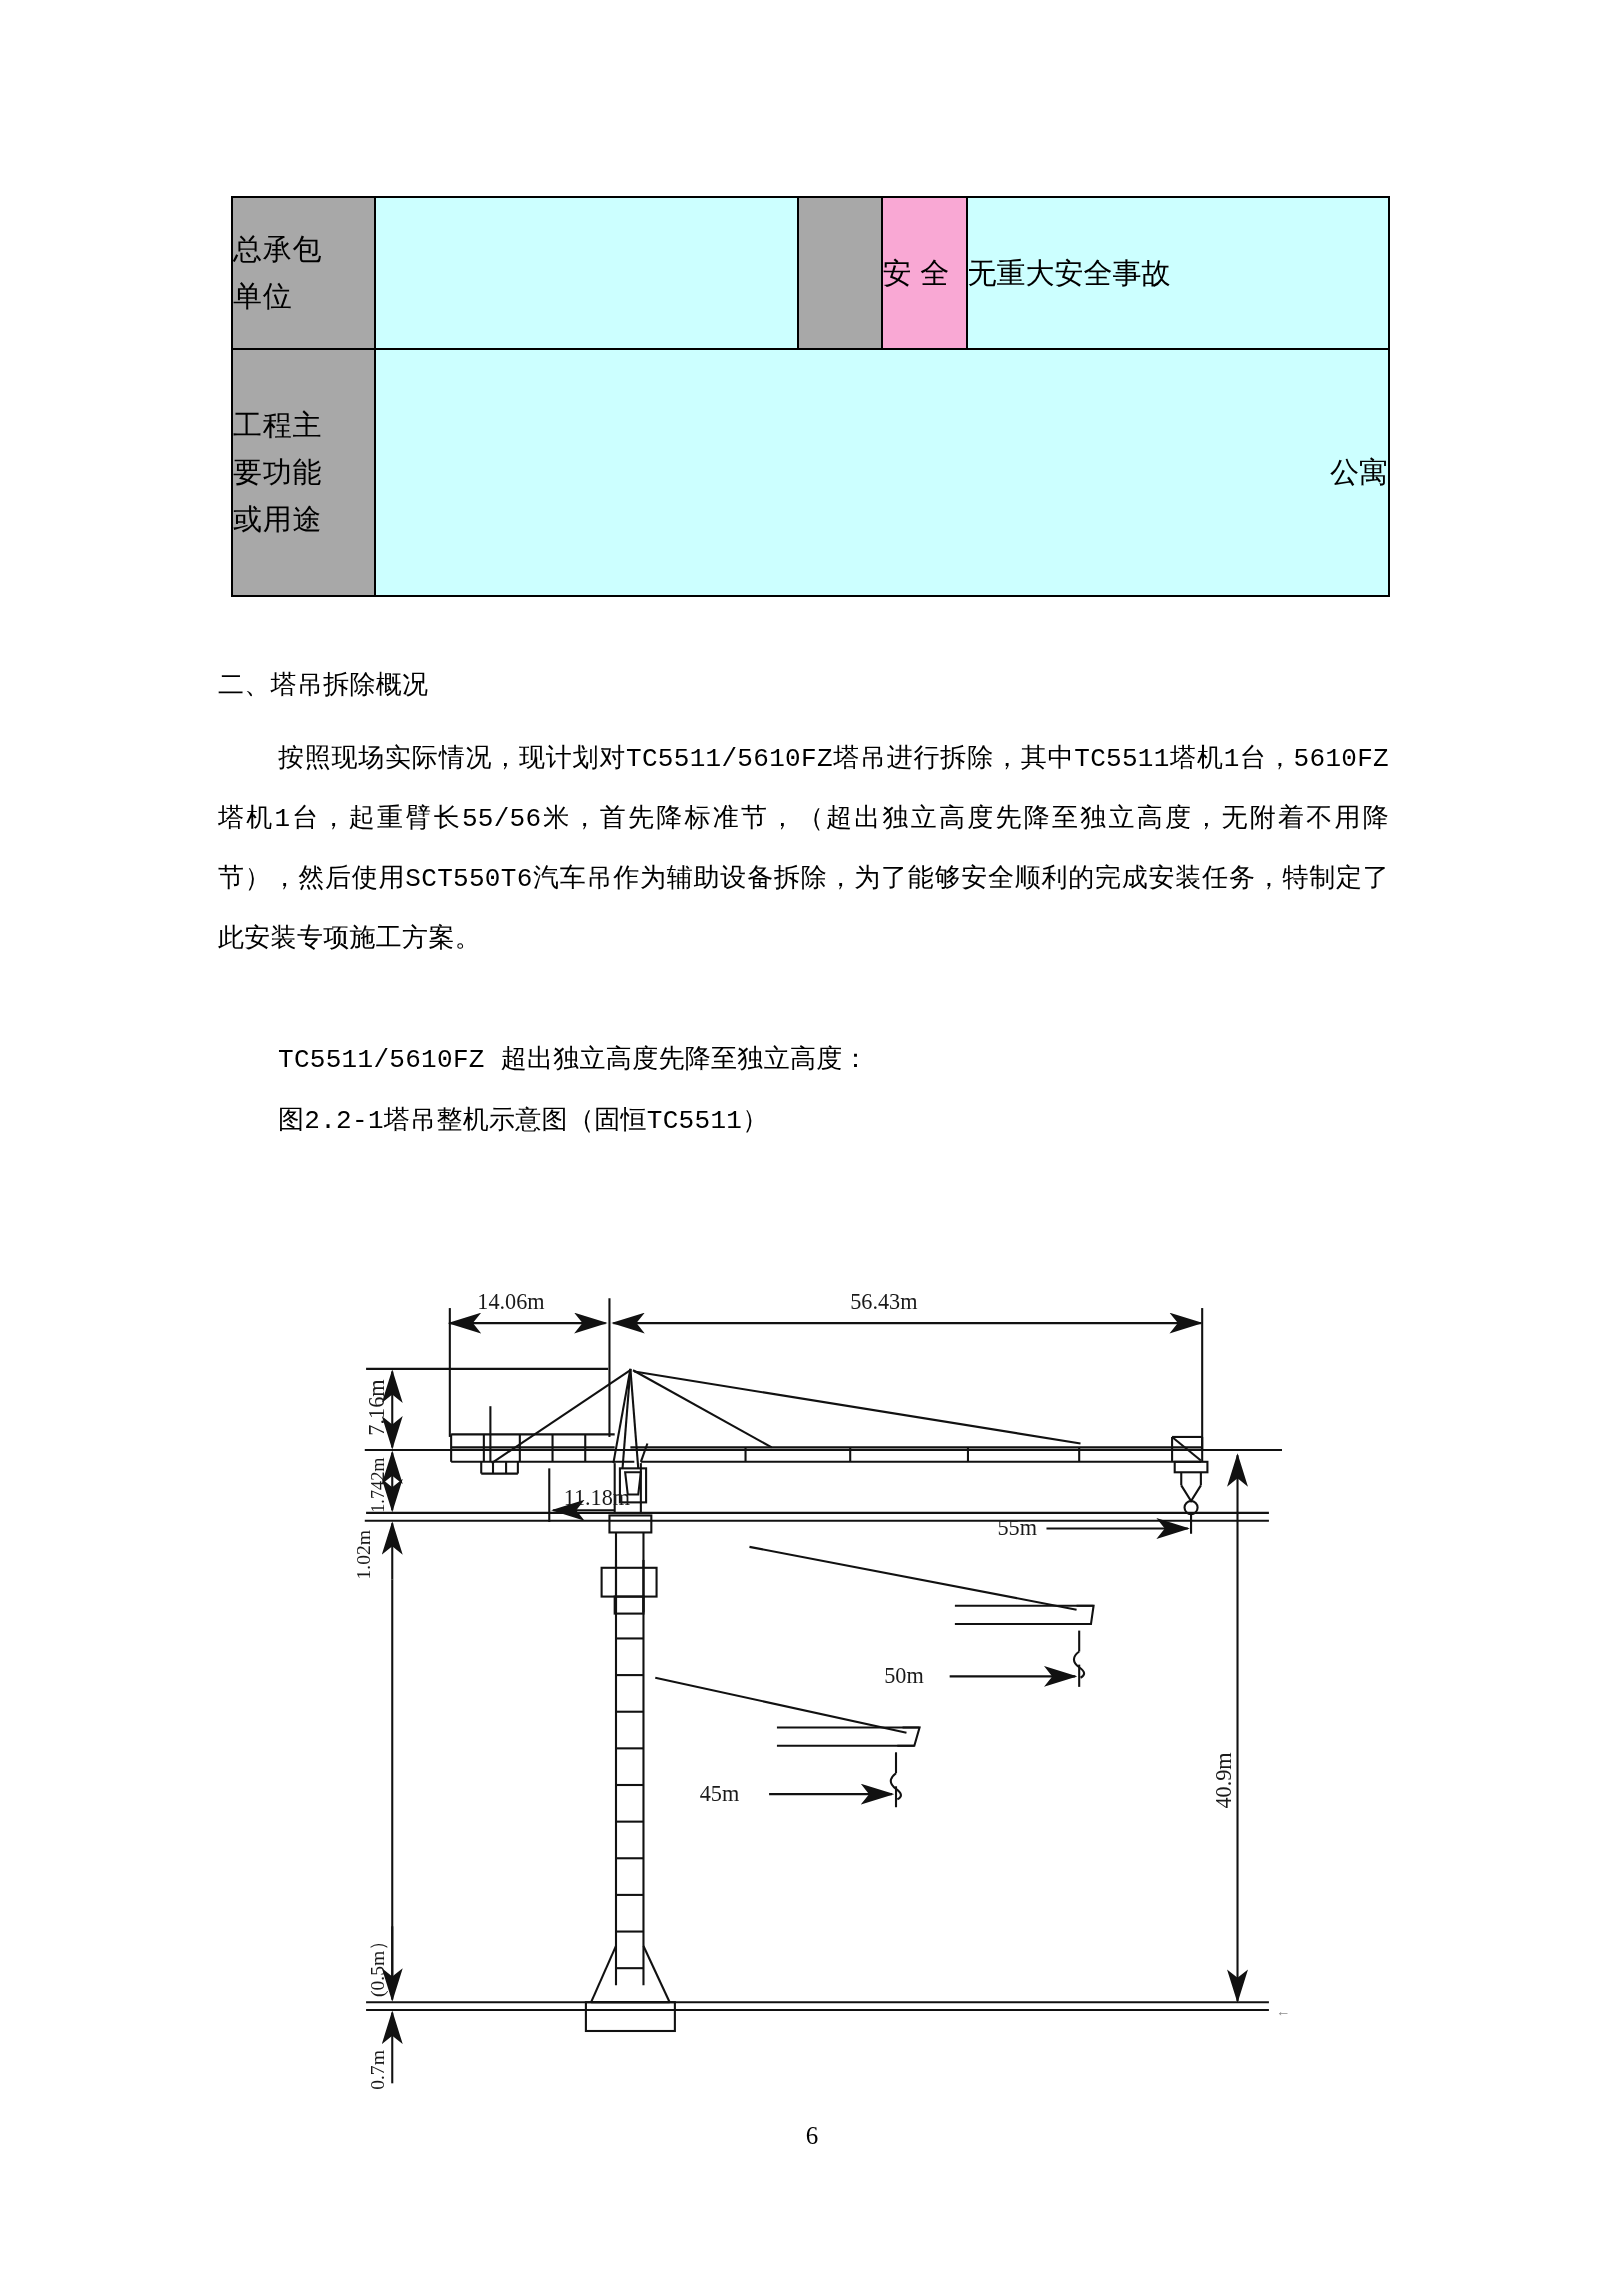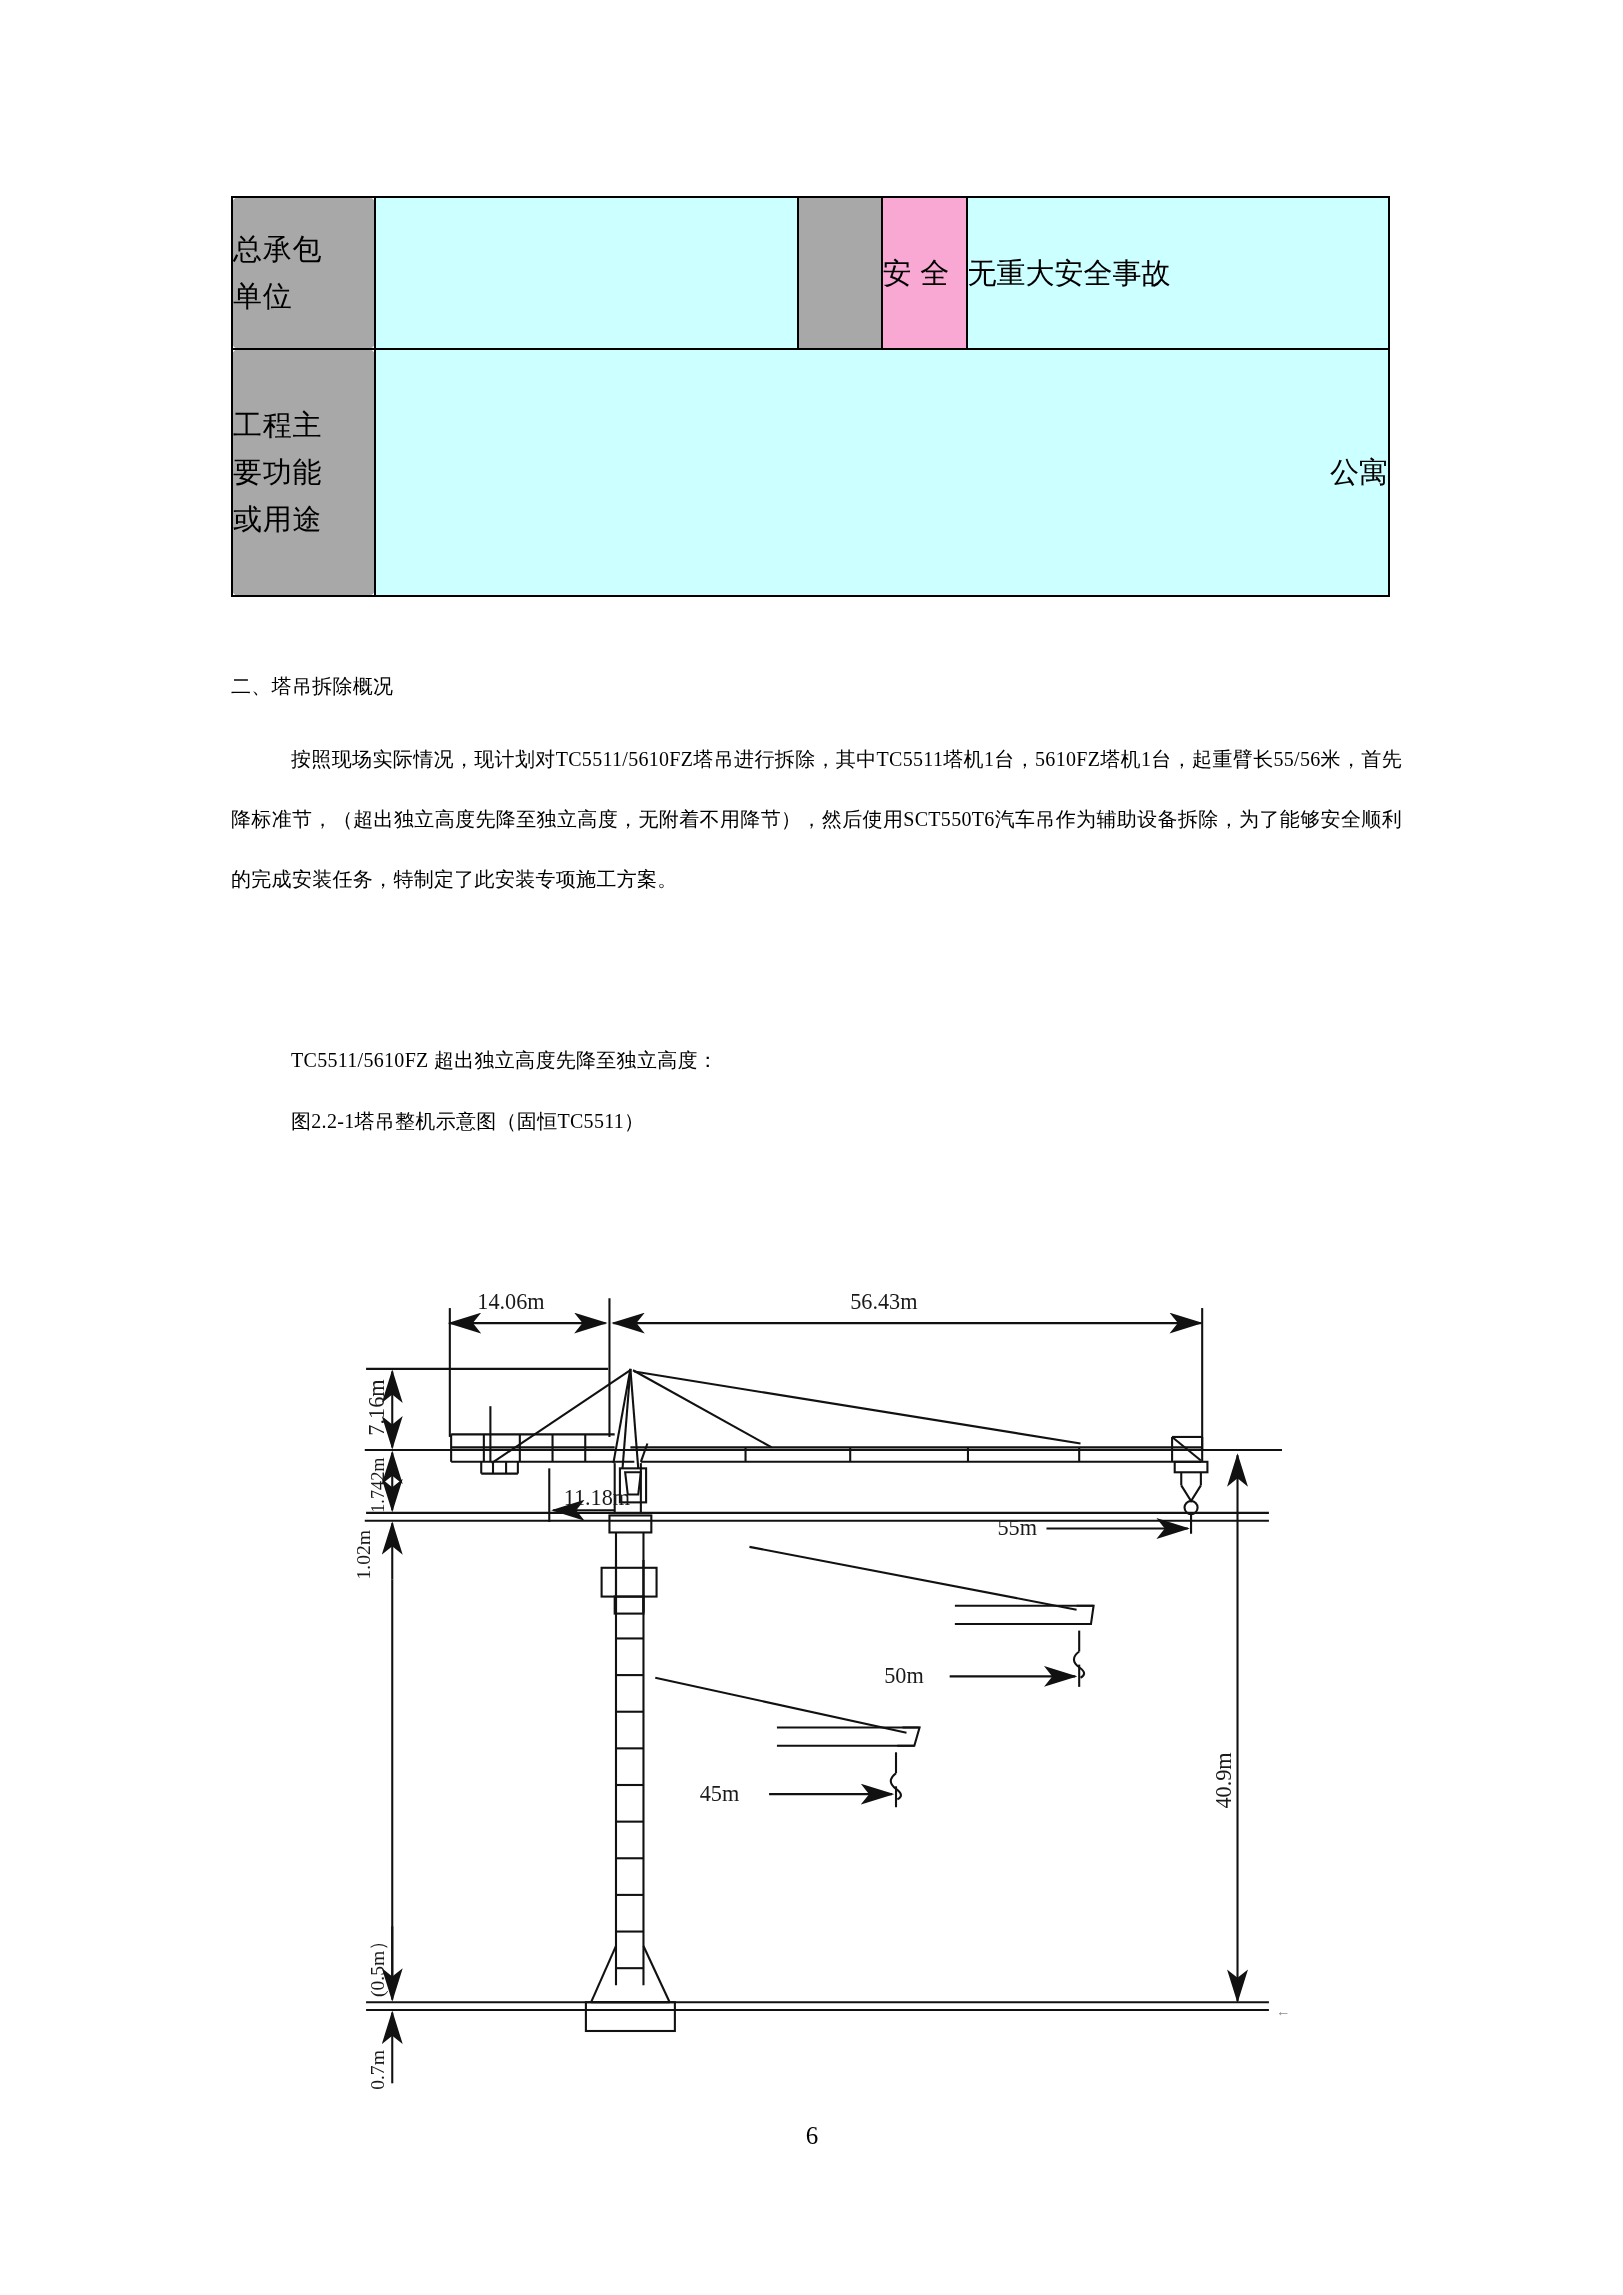--- a/index.html
+++ b/index.html
@@ -30,21 +30,20 @@
     padding: 0;
     vertical-align: middle;
     font-size: 29px;
     line-height: 1.62;
   }
   .cell-head {
     background: #a8a8a8;
     width: 141px;
     padding: 6.5px 9.2px 6.5px 11.8px;
     letter-spacing: 0.7px;
-    border-radius: 7px;
   }
   .cell-blank-cyan { background: #ccffff; }
   .cell-blank-gray { background: #a8a8a8; }
   .cell-safety-label {
     background: #f9a8d4;
     width: 83px;
     padding: 6.5px 0 6.5px 13px;
     letter-spacing: 0.7px;
   }
   .cell-value {
@@ -57,25 +56,26 @@
   .cell-purpose-value {
     background: #ccffff;
     padding: 0 0 0 10.5px;
     vertical-align: middle;
     text-align: right;
   }
 
   
   .doc-text {
     position: absolute;
-    left: 231px;
+    left: 218px;
     width: 1171px;
-    font-size: 20px;
+    font-size: 26px;
     line-height: 60px;
     letter-spacing: 0.3px;
+    font-family: Liberation Mono, monospace;
   }
   .heading-2 { top: 656px; }
   .para-1 {
     top: 729px;
     text-indent: 60px;
     text-align: justify;
     text-justify: inter-character;
   }
   .para-2 { top: 1030px; text-indent: 60px; }
   .para-3 { top: 1091px; text-indent: 60px; }

